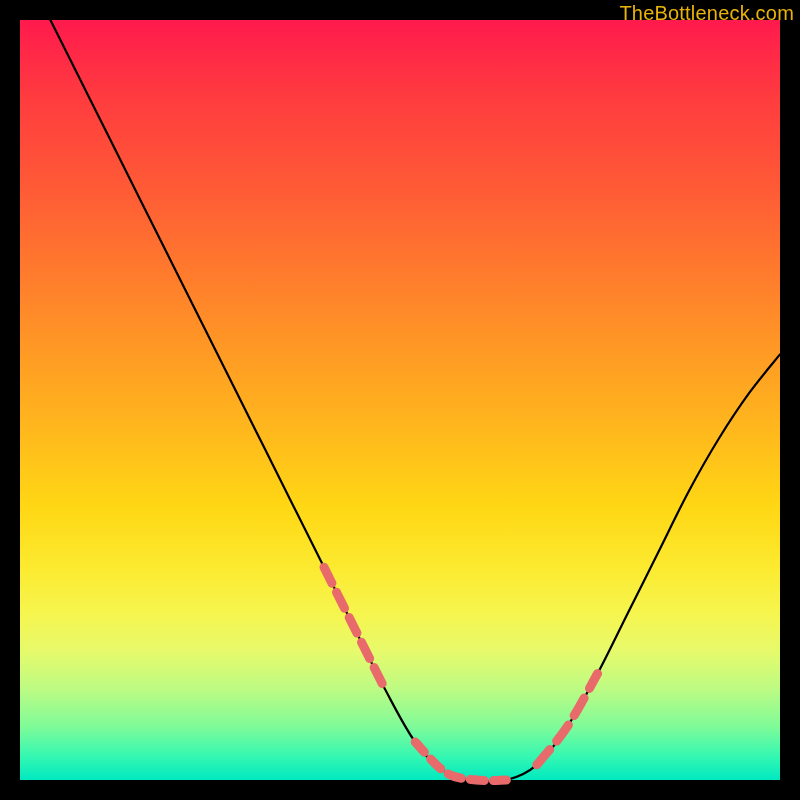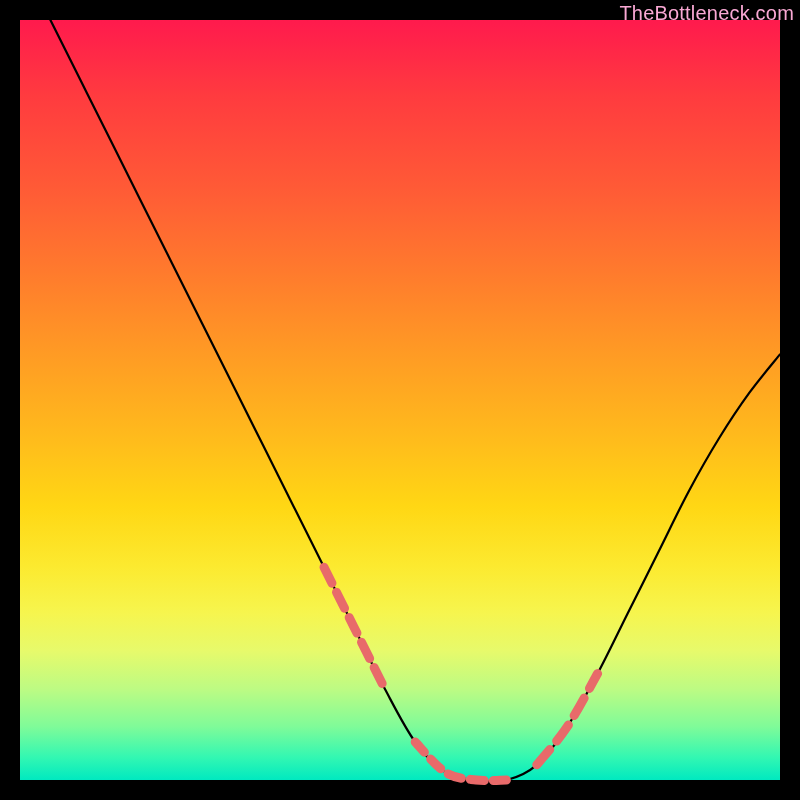--- a/index.html
+++ b/index.html
@@ -42,21 +42,21 @@
       #33f7b2 97%,
       #00e9c0 100%
     );
   }
   .watermark {
     position: absolute;
     top: 2px;
     right: 6px;
     font-family: Arial, Helvetica, sans-serif;
     font-size: 20px;
-    color: #f9a8d4;
+    color: #eab308;
     letter-spacing: 0.2px;
     user-select: none;
   }
   svg.curve {
     position: absolute;
     left: 0;
     top: 0;
     width: 760px;
     height: 760px;
     overflow: visible;

